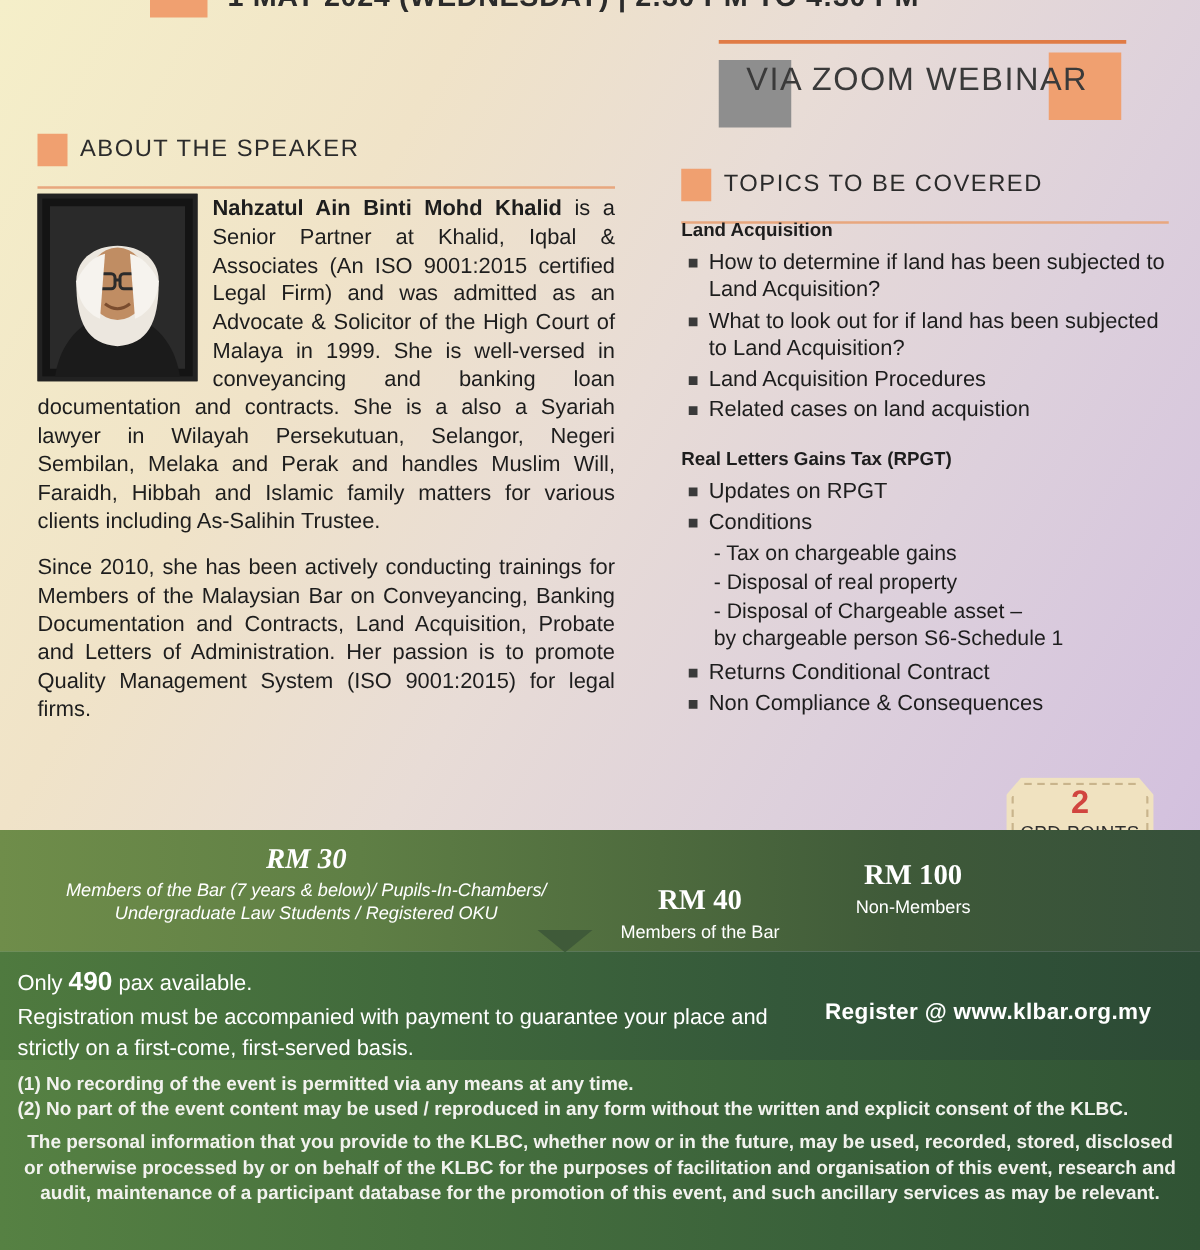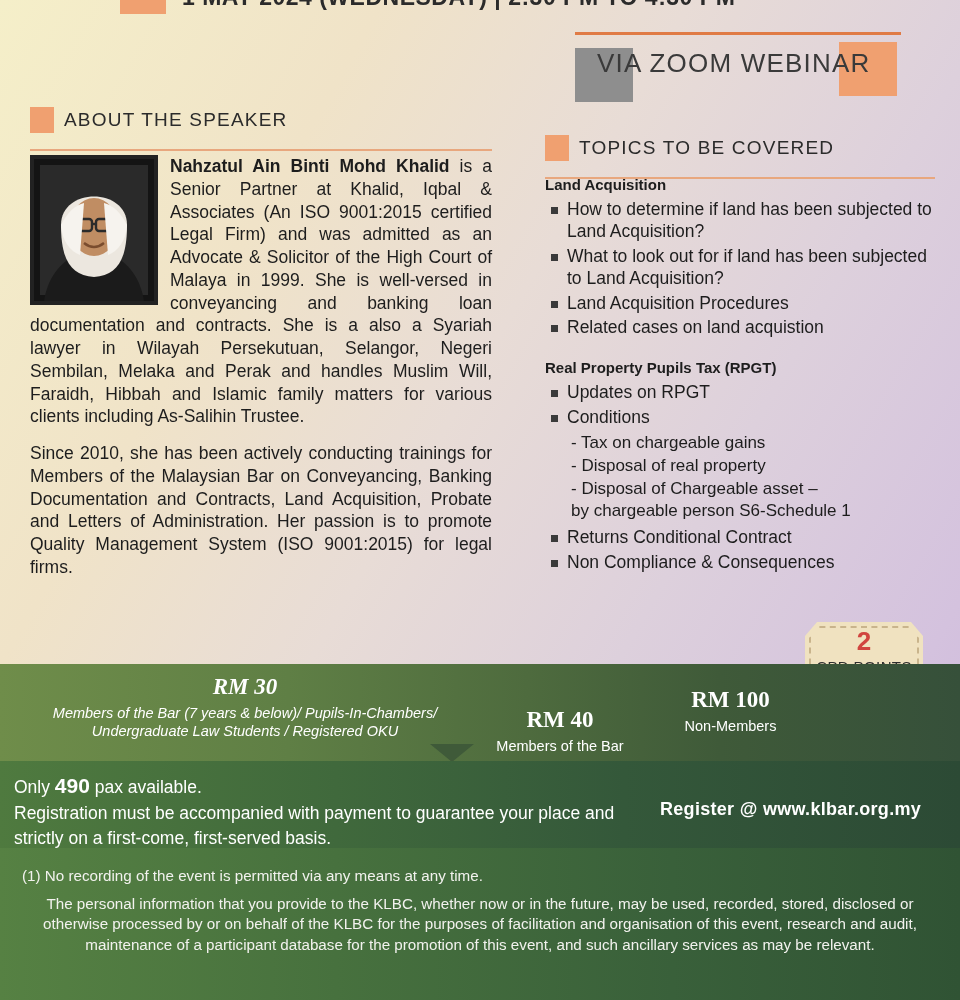--- a/index.html
+++ b/index.html
@@ -139,21 +139,21 @@
   }
 
   
   .disc {
     position: absolute; left: 0; top: 848px; width: 960px; height: 152px;
     background: linear-gradient(90deg, #568143 0%, #47713e 35%, #39603a 70%, #305334 100%);
     color: #f2f2ee;
     padding: 10px 14px 0 14px;
     font-size: 15.2px; line-height: 1.33;
   }
-  .disc p { margin: 8px; }
+  .disc p { margin: 0; font-weight: bold; }
   .disc .para2 { margin-top: 6px; text-align: center; }
 </style>
 </head>
 <body>
 
 <div class="poster">
 
   <div class="header-strip">
     <div class="hdr-orange"></div>
     <div class="hdr-text">1 MAY 2024 (WEDNESDAY) | 2:30 PM TO 4:30 PM</div>
@@ -212,21 +212,21 @@
     <h3>Land Acquisition</h3>
     <ul>
       <li>How to determine if land has been subjected to Land Acquisition?</li>
       <li>What to look out for if land has been subjected to Land Acquisition?</li>
       <li>Land Acquisition Procedures</li>
       <li>Related cases on land acquistion</li>
     </ul>
 
     <div class="gap"></div>
 
-    <h3>Real Property Pupils Tax (RPGT)</h3>
+    <h3>Real Letters Gains Tax (RPGT)</h3>
     <ul>
       <li>Updates on RPGT</li>
       <li>Conditions</li>
     </ul>
     <div class="sub">- Tax on chargeable gains</div>
     <div class="sub">- Disposal of real property</div>
     <div class="sub">- Disposal of Chargeable asset –</div>
     <div class="sub">  by chargeable person S6-Schedule 1</div>
     <ul>
       <li>Returns Conditional Contract</li>
@@ -258,16 +258,17 @@
   <div class="reg">
     <div class="reg-left">
       <span>Only </span><b>490</b><span> pax available.</span><br>
       <span>Registration must  be accompanied with payment to guarantee your place and strictly on a first-come, first-served basis.</span>
     </div>
     <div class="reg-right">Register @ www.klbar.org.my</div>
   </div>
 
   <div class="disc">
     <p>(1) No recording of the event is permitted via any means at any time.</p>
+    <p>(2) No part of the event content may be used / reproduced in any form without the written and explicit consent of the KLBC.</p>
     <p class="para2">The personal information that you provide to the KLBC, whether now or in the future, may be used, recorded, stored, disclosed or otherwise processed by or on behalf of the KLBC for the purposes of facilitation and organisation of this event, research and audit, maintenance of a participant database for the promotion of this event, and such ancillary services as may be relevant.</p>
   </div>
 
 </div>
 
 </body></html>

